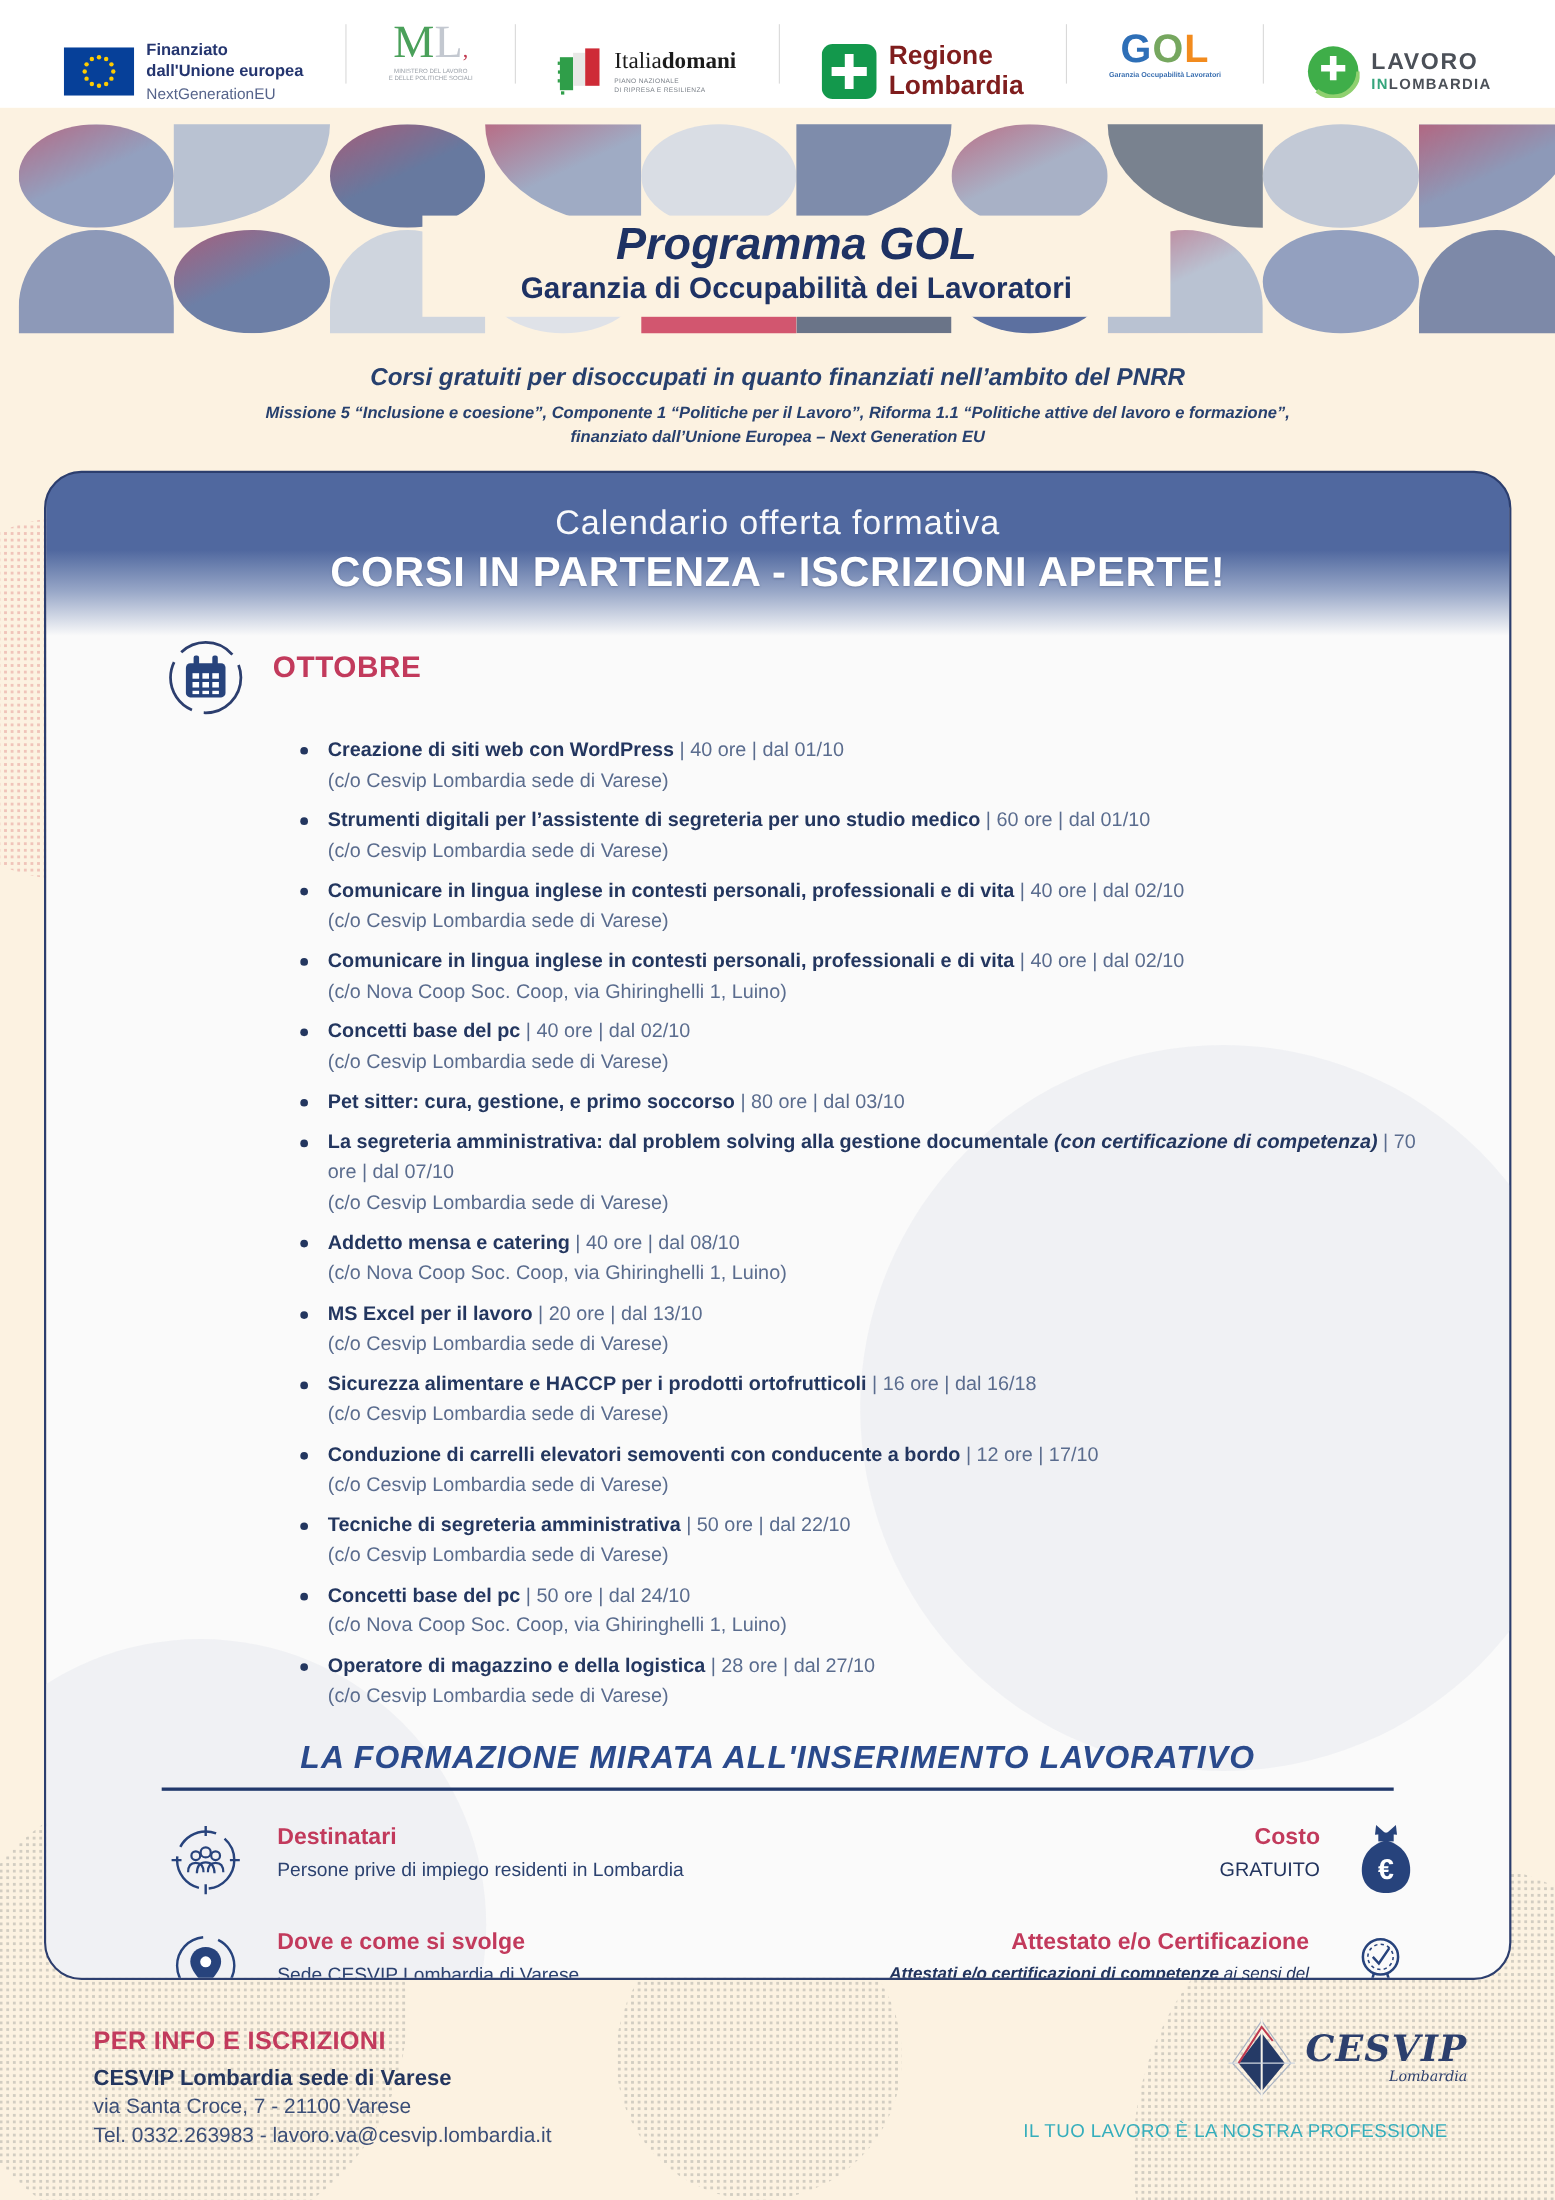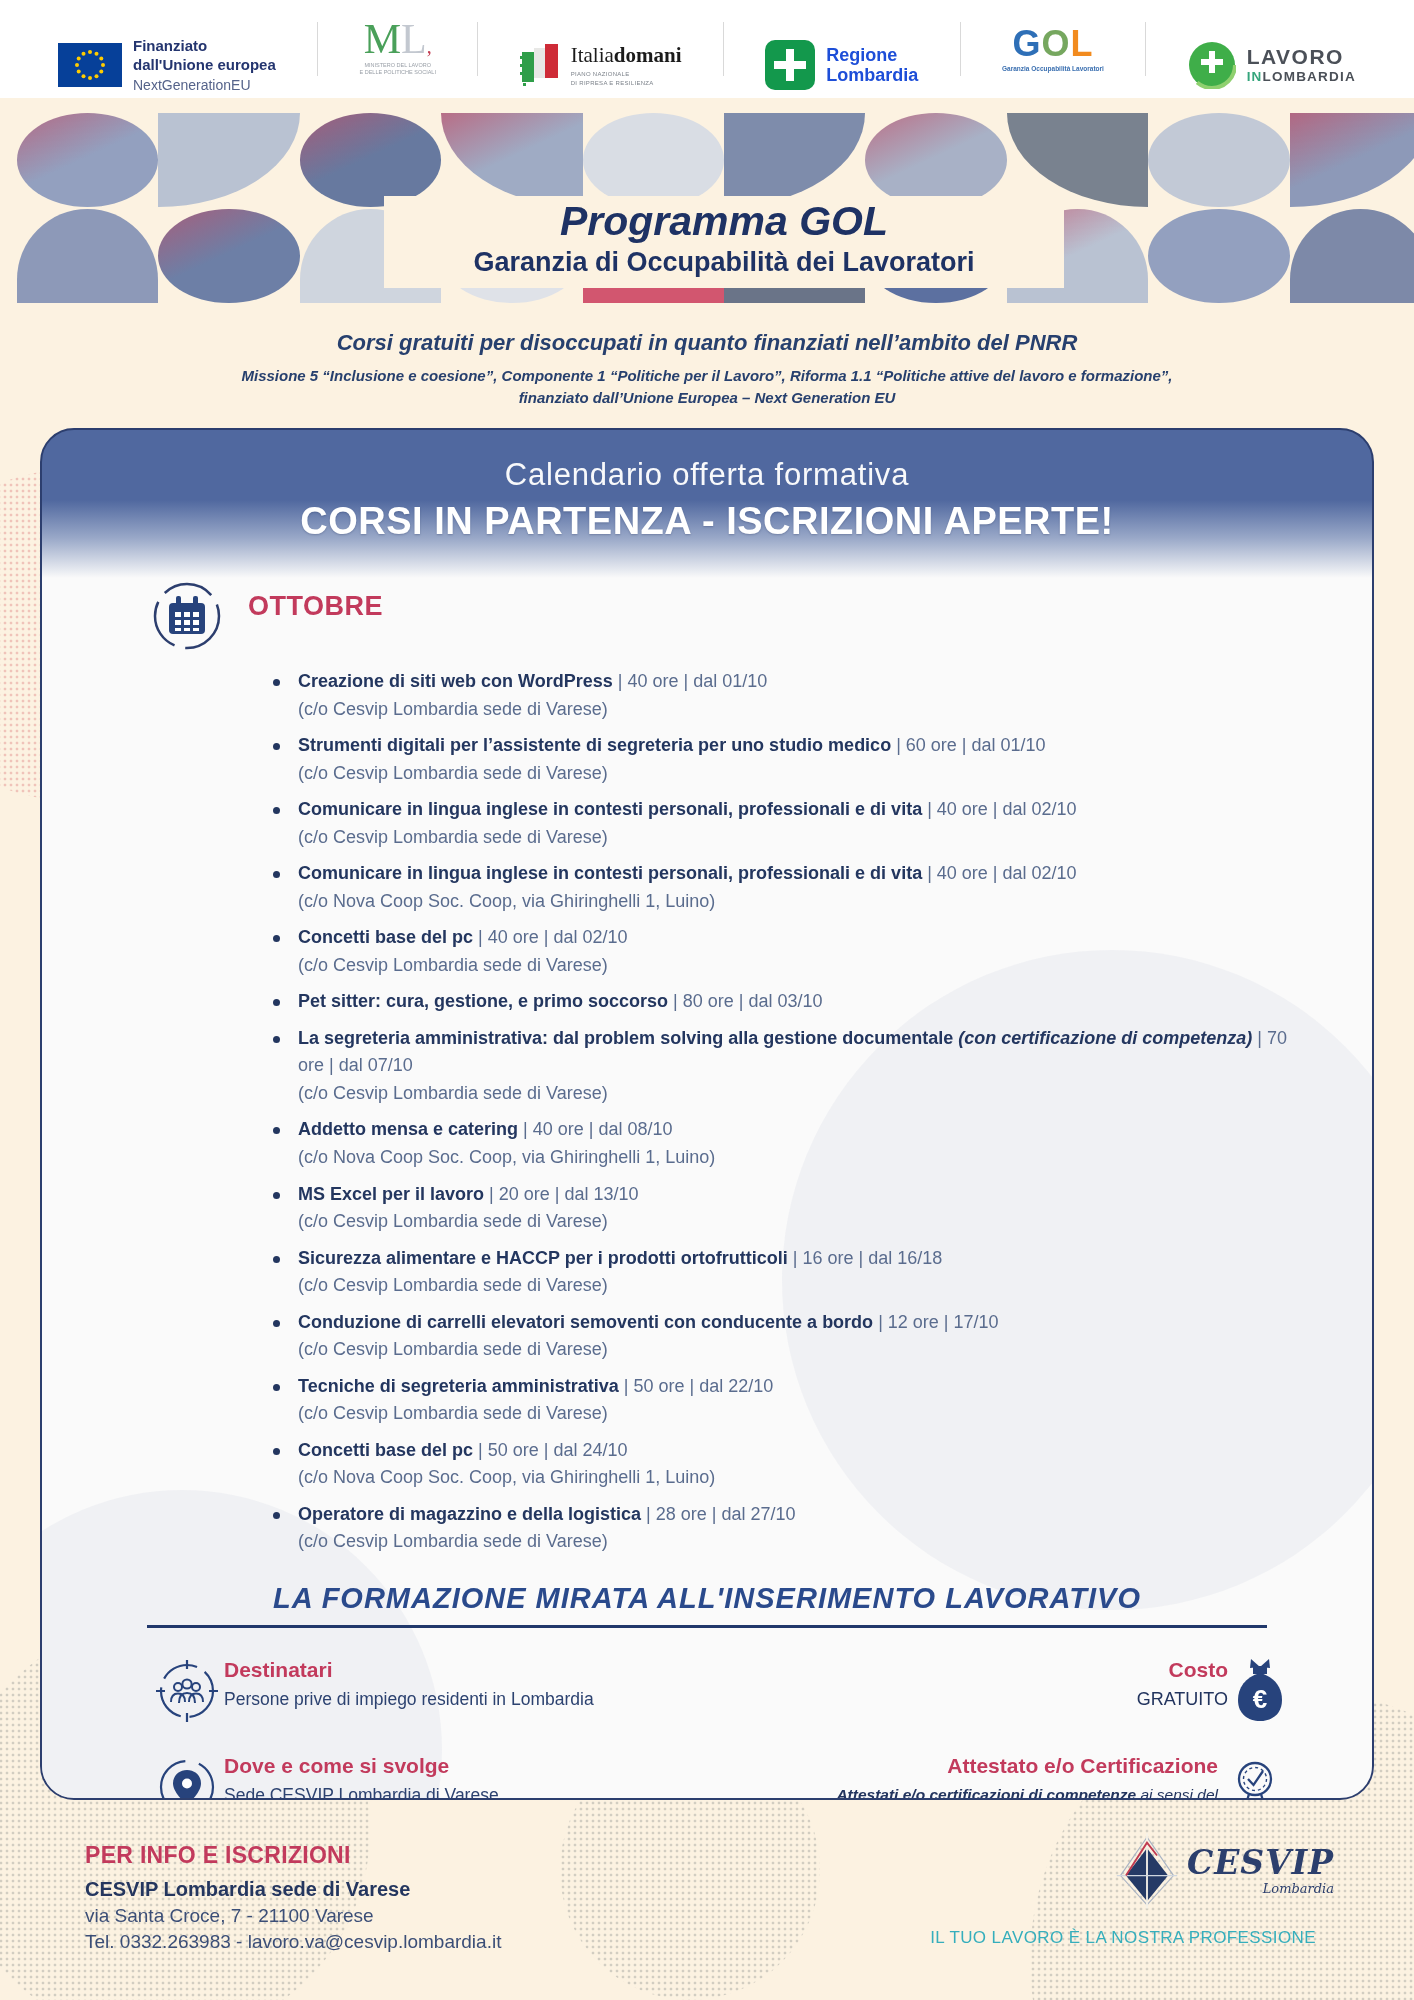--- a/index.html
+++ b/index.html
@@ -21,21 +21,21 @@
   .logo-block{ display:flex; align-items:center; gap:11px;margin-top:32px; }
   .eu-text .l1{ font-size:15px; font-weight:bold; color:#24356f; line-height:1.25;}
   .eu-text .l3{ font-size:14px; color:#55638a; margin-top:3px;}
   .ml-logo{ text-align:center; }
   .ml-letters{ font-family:"Liberation Serif", serif; font-size:42px; line-height:0.9; }
   .ml-m{ color:#4aa05a; } .ml-l{ color:#c3c8d0; } .ml-accent{ color:#c23a50; font-size:20px; }
   .ml-caption{ font-size:5.5px; color:#9aa0a8; margin-top:3px; line-height:1.3; }
   .itd-text .name{ font-family:"Liberation Serif", serif; font-size:21px; color:#1b1b1b; }
   .itd-text .name b{ font-weight:bold; }
   .itd-text .caption{ font-size:6px; color:#7c828a; margin-top:2px; line-height:1.35; letter-spacing:.3px;}
-  .rl-text{ font-size:18px; font-weight:600; color:#1d4ed8; line-height:1.12; }
+  .rl-text{ font-size:24px; font-weight:600; color:#7f1d1d; line-height:1.12; }
   .gol-logo{ text-align:center; }
   .gol-letters{ font-size:36px; font-weight:800; letter-spacing:1px; line-height:1;}
   .gol-g{ color:#2e6fb7; } .gol-o{ color:#76a75f; } .gol-l{ color:#f28b1e; }
   .gol-caption{ font-size:6.5px; color:#3a6fb0; margin-top:3px; font-weight:bold; }
   .lav-text .l1{ font-size:21px; font-weight:bold; color:#4b5058; letter-spacing:1.5px; line-height:1;}
   .lav-text .l2{ font-size:13.5px; font-weight:bold; letter-spacing:1.2px; margin-top:2px;}
   .lav-in{ color:#35a57c; } .lav-lomb{ color:#4b5058; }
 
   
   .pattern-band{
@@ -79,21 +79,21 @@
   .c-suffix{ font-style:italic; }
   .c-meta{ font-weight:400; color:#5a6c8e; }
   .c-venue{ font-weight:400; color:#5a6c8e; }
 
   .formazione{ position:relative; text-align:center; margin-top:26px; z-index:2;}
   .formazione .fh{ font-size:29px; font-weight:bold; font-style:italic; color:#2a4a8c; letter-spacing:1px;}
   .formazione .rule{ width:1120px; height:3.5px; background:#21386b; margin:10px auto 0; }
 
   .info-grid{ position:relative; display:grid; grid-template-columns:1fr 1fr;
               margin:30px 84px 0 112px; row-gap:30px; z-index:2;}
-  .info-item{ display:flex; gap:4px; align-items:flex-start; }
+  .info-item{ display:flex; gap:32px; align-items:flex-start; }
   .info-item.right{ justify-self:end; text-align:right; }
   .red-label{ font-size:21px; font-weight:bold; color:#c23a5c; }
   .info-text{ font-size:17.5px; color:#2c4270; margin-top:7px; }
   .costo-value{ font-size:18px; font-weight:normal; color:#22345e; margin-top:7px; }
   .att-desc{ font-size:15.5px; font-style:italic; color:#22345e; line-height:1.45; margin-top:6px;}
   .att-desc b{ font-weight:bold; }
 
   
   .footer-left{ position:absolute; left:85px; top:1842px; z-index:20;}
   .f-title{ font-size:23px; font-weight:800; color:#c23a5c; letter-spacing:.3px;}

